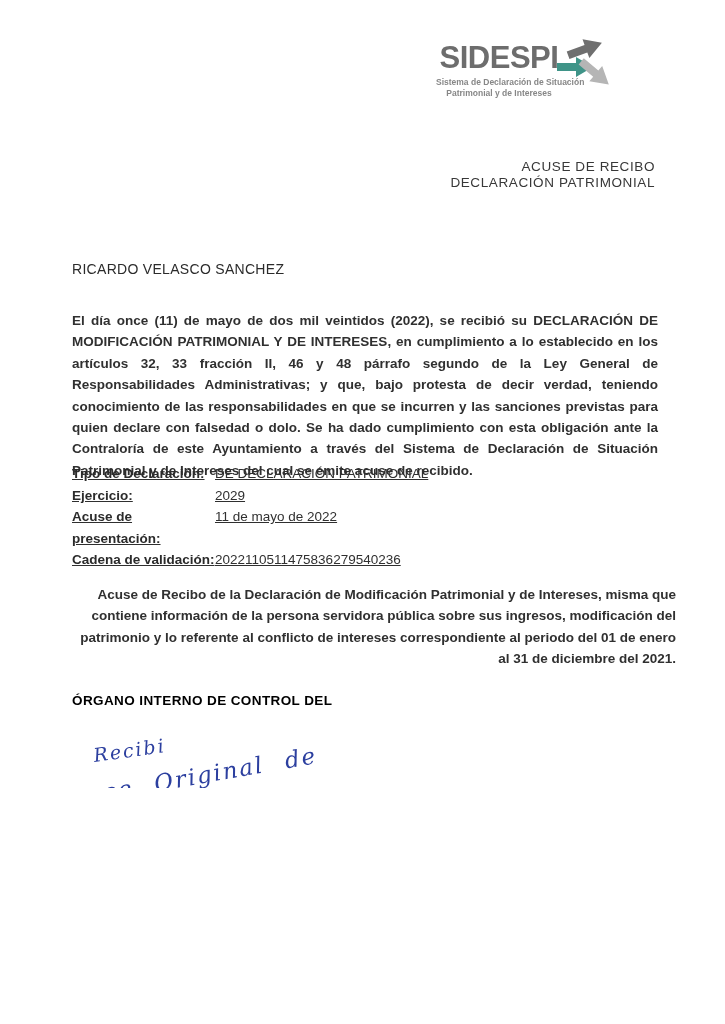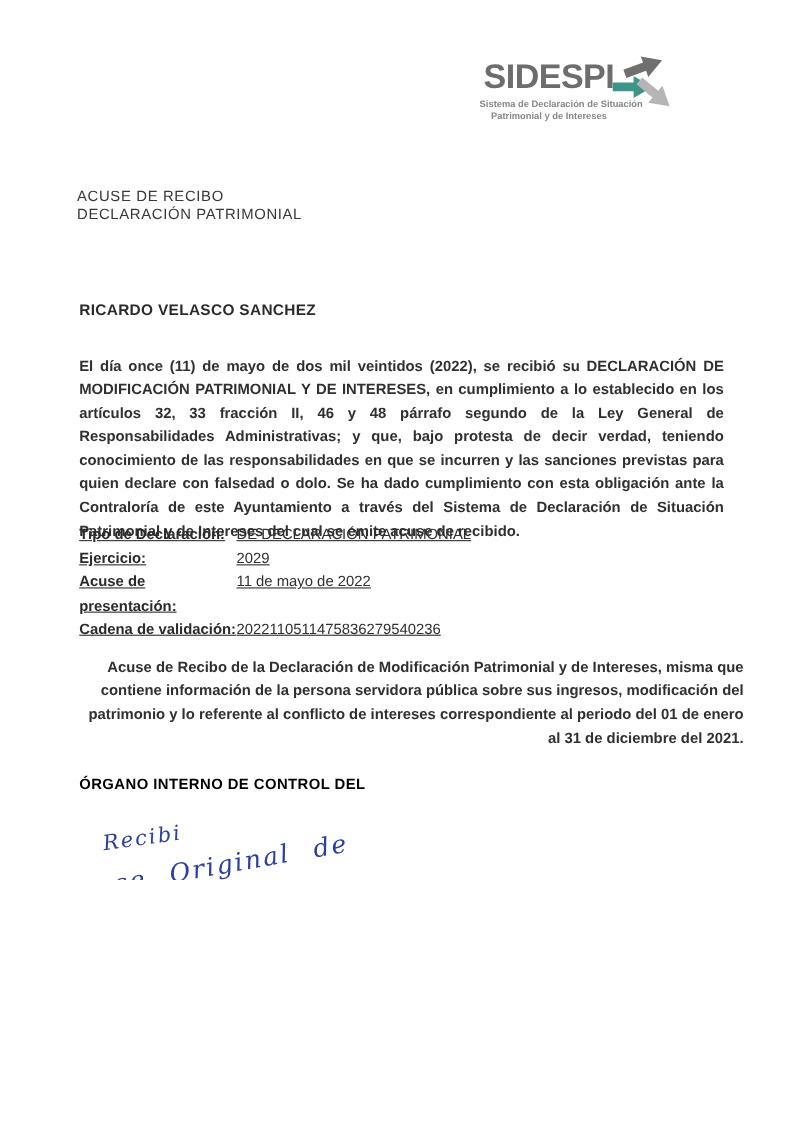--- a/index.html
+++ b/index.html
@@ -1,41 +1,41 @@
 <!DOCTYPE html>
 <html><head>
 <meta charset="utf-8">
 <style>
   * { margin:0; padding:0; box-sizing:border-box; }
   html,body { background:#ffffff; }
   .page {
-    position:relative; width:725px; height:788px; margin:12px auto;
+    position:relative; width:725px; height:788px; margin:0 auto;
     background:#ffffff; overflow:hidden;
     font-family:"Liberation Sans", sans-serif; color:#2f2f2f;
   }
 
   
   .logo { position:absolute; left:436px; top:42px; width:126px; text-align:center; }
   .logo-name {
     font-weight:700; font-size:31px; line-height:32px; letter-spacing:-0.5px;
     color:#6d6d6d; white-space:nowrap;
   }
   .logo-arrow { position:absolute; left:119px; top:-10px; width:64px; height:64px; }
   .logo-tagline { margin-top:3px; font-size:8.5px; font-weight:700; line-height:11px; color:#878787; white-space:nowrap; }
 
   
   .title-block {
-    position:absolute; left:70px; top:159px; width:585px; text-align:left;
+    position:absolute; left:70px; top:159px; width:585px; text-align:right;
     font-size:13.5px; line-height:15.5px; letter-spacing:0.6px; color:#383838;
   }
 
   
   .declarant {
     position:absolute; left:72px; top:261px;
-    font-weight:700; font-size:14px; line-height:17px; letter-spacing:0.3px; color:#2b2b2b;
+    font-weight:400; font-size:14px; line-height:17px; letter-spacing:0.3px; color:#2b2b2b;
   }
 
   
   .para { position:absolute; font-size:13.5px; line-height:21.4px; color:#303030;font-weight:bold; }
   .para-intro   { left:72px; top:310px; width:586px; text-align:justify; }
   .para-summary { left:72px; top:584px; width:604px;text-align:right; }
 
   
   .fields { position:absolute; left:72px; top:463px; font-size:13.5px; line-height:21.6px;text-decoration:underline; }
   .field-row { display:flex; }

